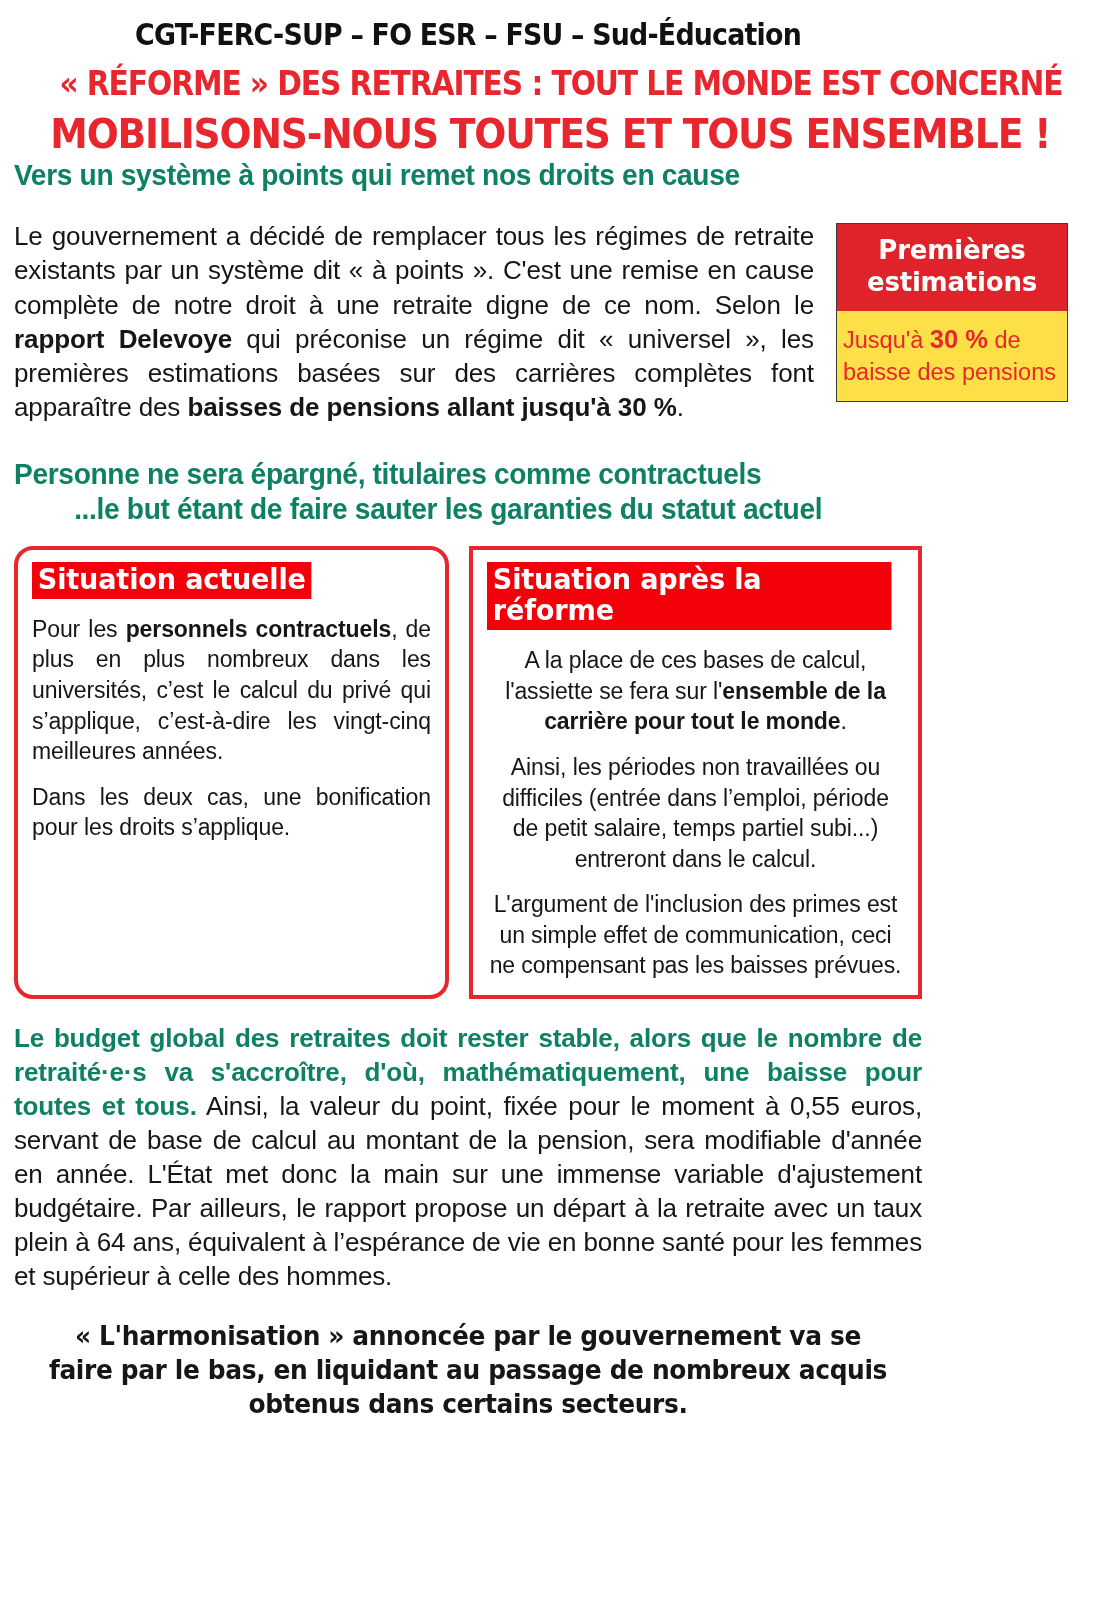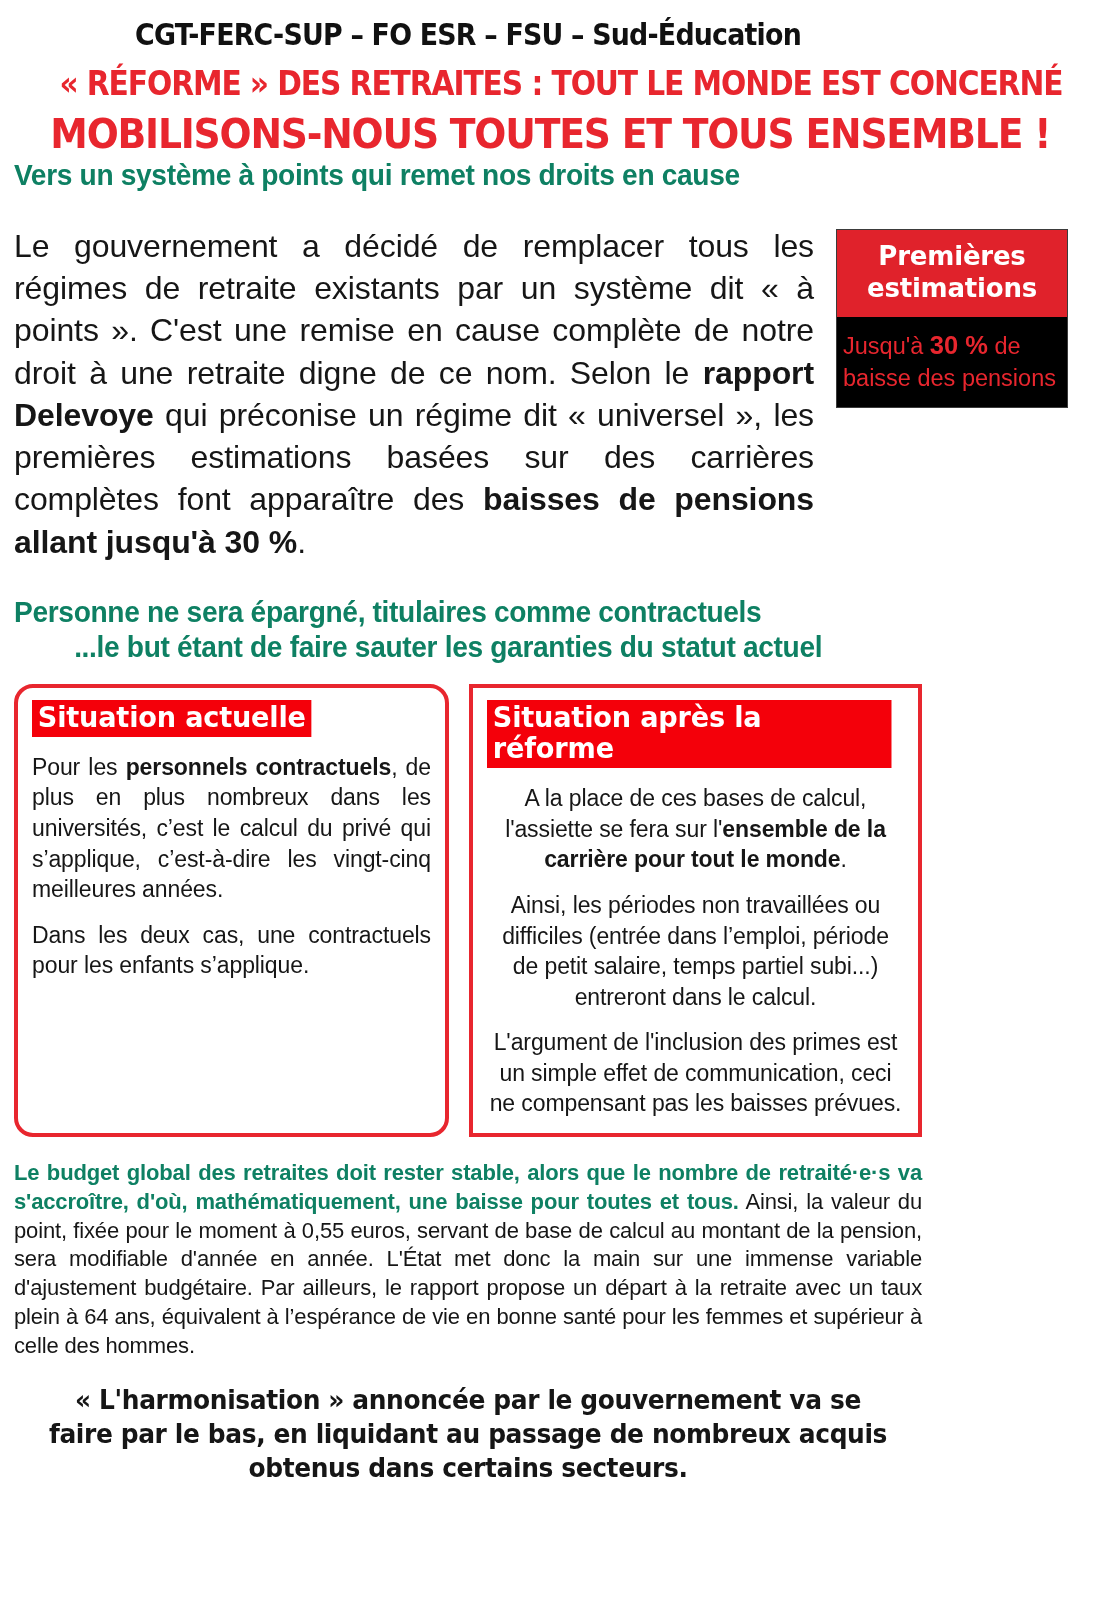--- a/index.html
+++ b/index.html
@@ -76,37 +76,37 @@
   .sec-head.indent { padding-left: 62px; }
 
   #section-1 { }
 
   
   .intro-wrap {
     margin-top: 9px;
     position: relative;
   }
   .intro-text {
-    font-size: 32px;
+    font-size: 26px;
     line-height: 1.32;
     text-align: justify;
     width: 800px;
     letter-spacing: -0.1px;
     color: #161616;
   }
   .intro-text b { font-weight: bold; }
 
   
   .est-box {
     position: absolute;
     top: 4px;
     left: 822px;
     width: 232px;
     border: 1px solid #3b3b3b;
-    background: #000000;
+    background: #fde047;
     box-sizing: border-box;
   }
   .est-head {
     background: #E0222B;
     color: #ffffff;
     font-family: "DejaVu Sans", sans-serif;
     font-weight: bold;
     font-size: 26px;
     line-height: 1.22;
     text-align: center;
@@ -156,21 +156,21 @@
     color: #161616;
     letter-spacing: -0.1px;
   }
   .cbox.left p  { text-align: justify; }
   .cbox.right p { text-align: center; }
   .cbox p b { font-weight: bold; }
 
   
   .closing {
     margin-top: 22px;
-    font-size: 22px;
+    font-size: 26px;
     line-height: 1.31;
     text-align: justify;
     letter-spacing: -0.15px;
     color: #161616;
   }
   .closing .lead {
     color: #0E8063;
     font-weight: bold;
   }
   .final {
@@ -215,21 +215,21 @@
     <div class="sec-head indent">...le but étant de faire sauter les garanties du statut actuel</div>
 
     <div class="compare-row">
 
       <div class="cbox left">
         <div class="cbox-title">Situation actuelle</div>
 
 
         <p><span>Pour les </span><b>personnels contractuels</b><span>, de plus en plus nombreux dans les universités, c’est le calcul du privé qui s’applique, c’est-à-dire les vingt-cinq meilleures années.</span></p>
 
-        <p><span>Dans les deux cas, une contractuels pour les enfants s’applique.</span></p>
+        <p><span>Dans les deux cas, une bonification pour les droits s’applique.</span></p>
       </div>
 
       <div class="cbox right">
         <div class="cbox-title">Situation après la réforme</div>
 
         <p><span>A la place de ces bases de calcul, l'assiette se fera sur l'</span><b>ensemble de la carrière pour tout le monde</b><span>.</span></p>
 
         <p><span>Ainsi, les périodes non travaillées ou difficiles (entrée dans l’emploi, période de petit salaire, temps partiel subi...) entreront dans le calcul.</span></p>
 
         <p><span>L'argument de l'inclusion des primes est un simple effet de communication, ceci ne compensant pas les baisses prévues.</span></p>

